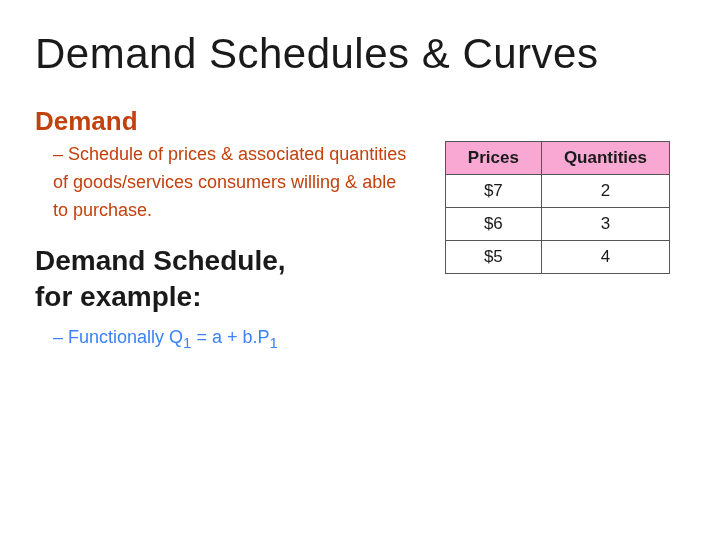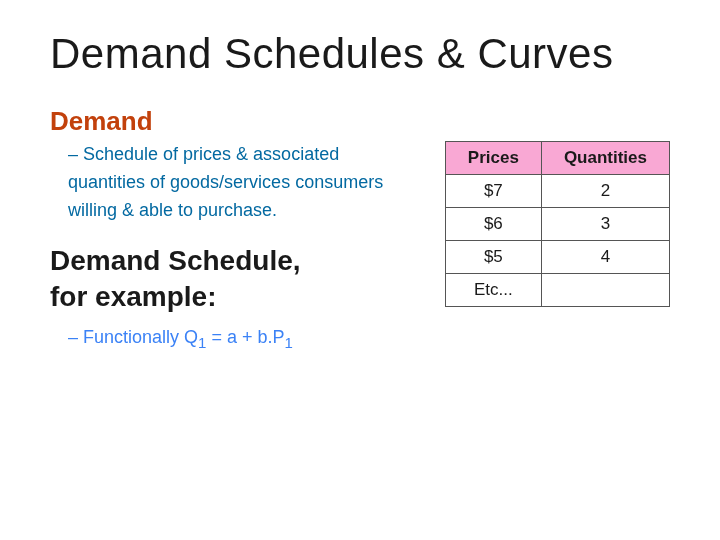--- a/index.html
+++ b/index.html
@@ -12,21 +12,21 @@
       width: 720px;
       height: 540px;
       background: #ffffff;
       font-family: Arial, Helvetica, sans-serif;
       overflow: hidden;
     }
 
     .slide {
       width: 720px;
       height: 540px;
-      padding: 30px 50px 30px 50px;
+      padding: 30px 50px 30px 35px;
       position: relative;
     }
 
     .main-title {
       font-size: 42px;
       font-weight: normal;
       color: #1a1a1a;
       margin-bottom: 28px;
       letter-spacing: 0.5px;
     }
@@ -44,21 +44,21 @@
       align-items: flex-start;
       gap: 30px;
     }
 
     .left-content {
       flex: 1;
     }
 
     .bullet-text {
       font-size: 18px;
-      color: #0369a1;
+      color: #c2410c;
       line-height: 1.55;
       margin-left: 18px;
       margin-bottom: 18px;
     }
 
     .demand-schedule-label {
       font-size: 28px;
       font-weight: bold;
       color: #1a1a1a;
       line-height: 1.3;
@@ -135,21 +135,17 @@
               <td>2</td>
             </tr>
             <tr>
               <td>$6</td>
               <td>3</td>
             </tr>
             <tr>
               <td>$5</td>
               <td>4</td>
             </tr>
-            <tr>
-              <td>Etc...</td>
-              <td></td>
-            </tr>
           </tbody>
       </table>
     </div>
   </div>
 </div>
 
 </body></html>

